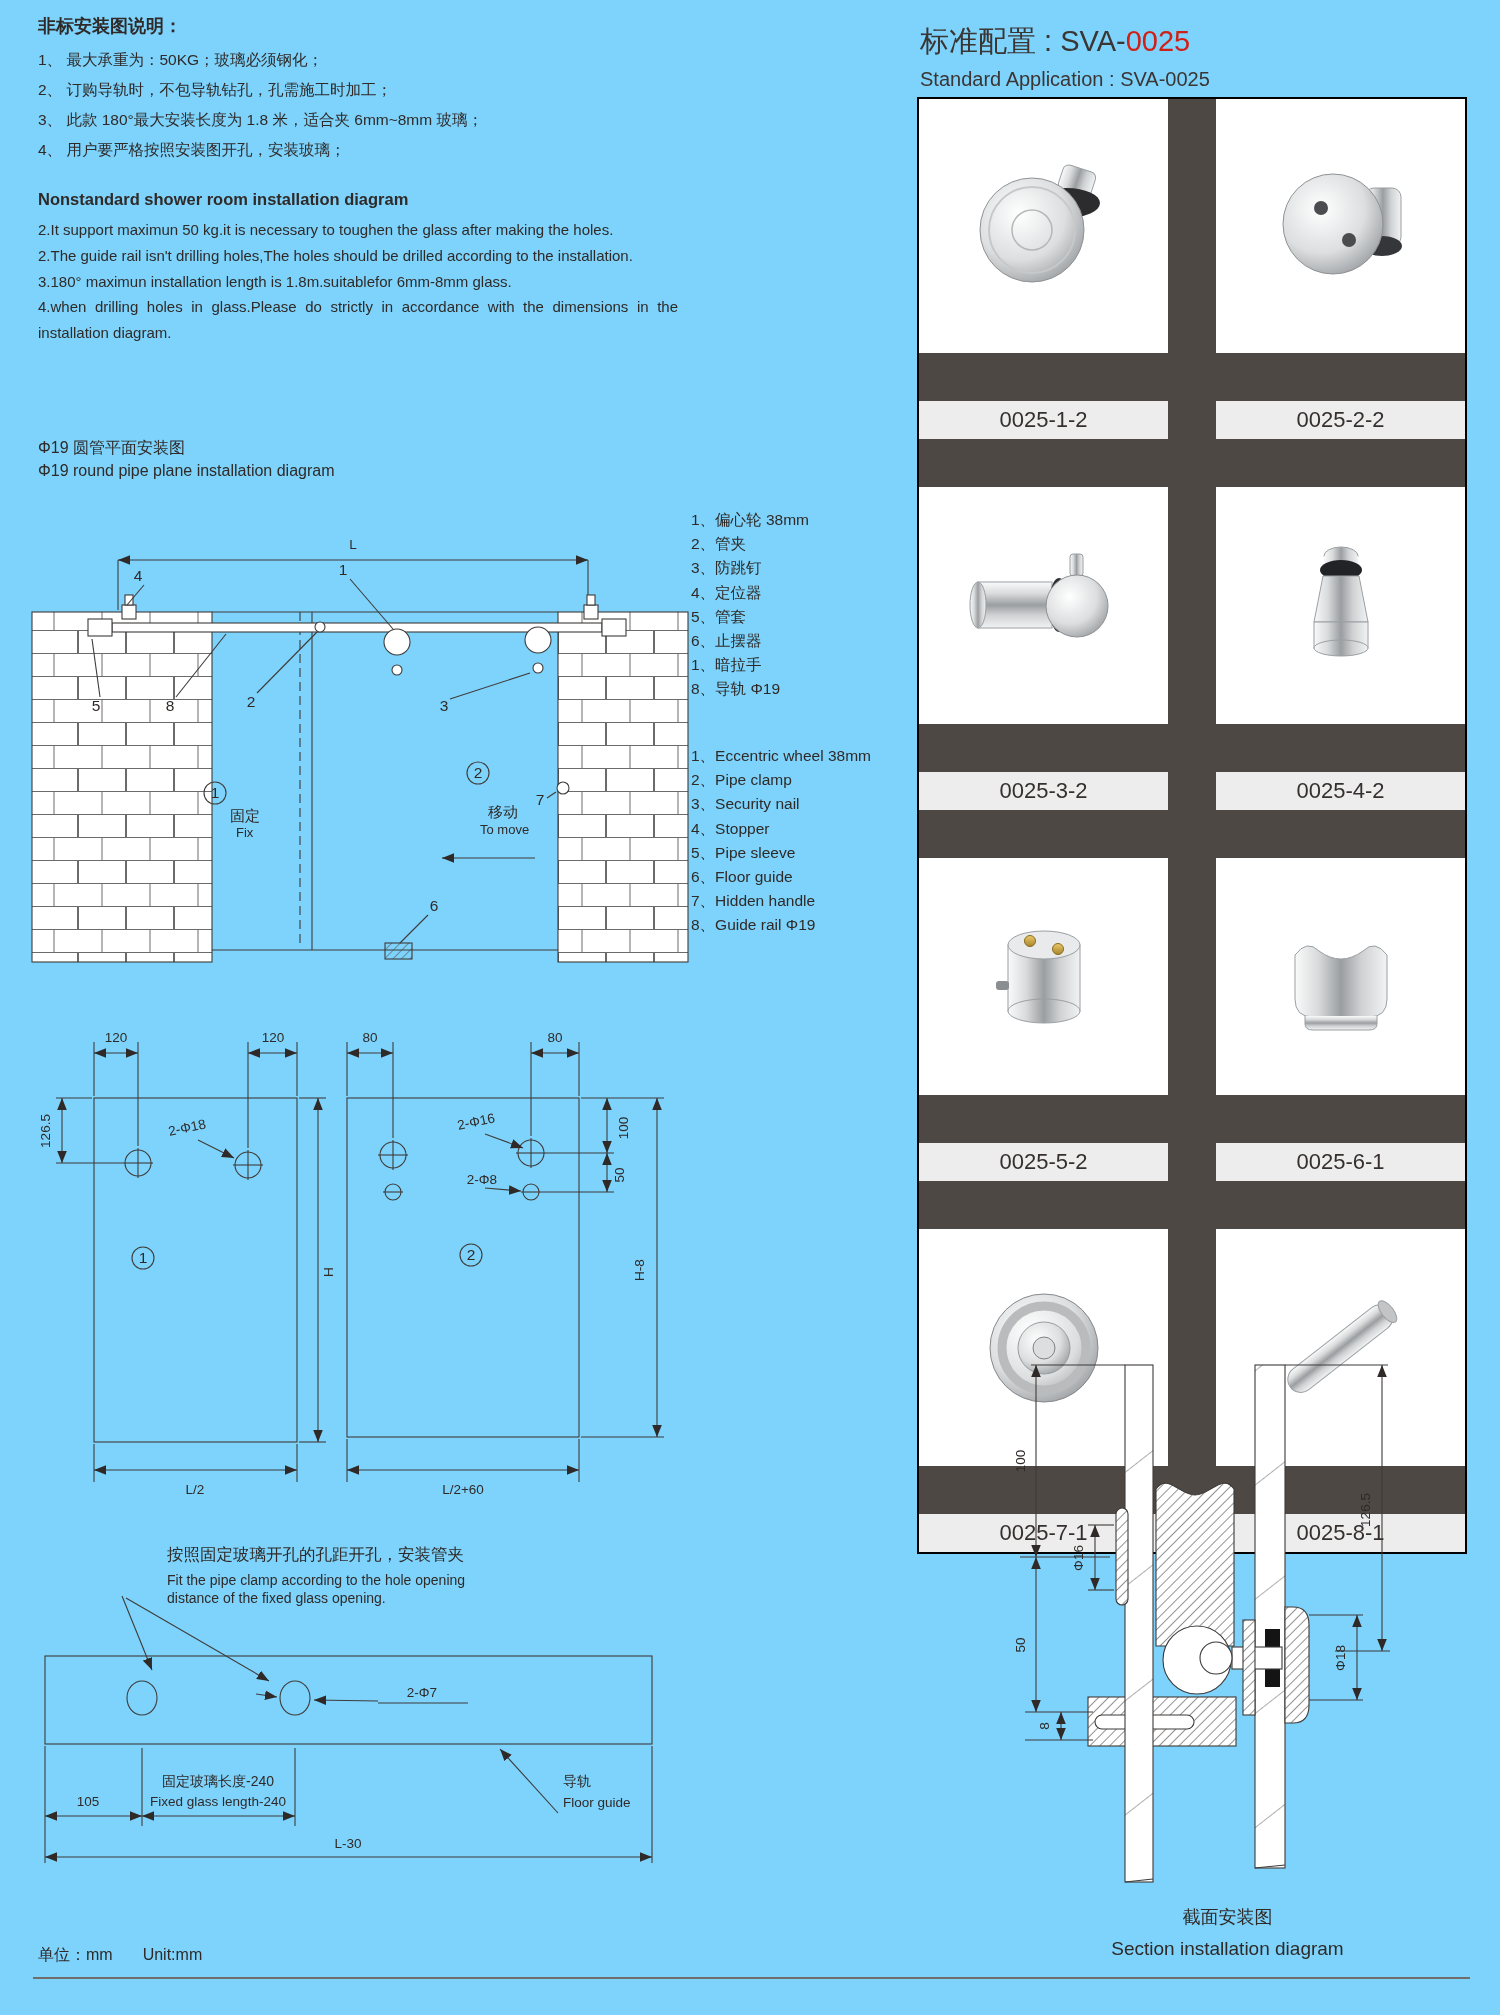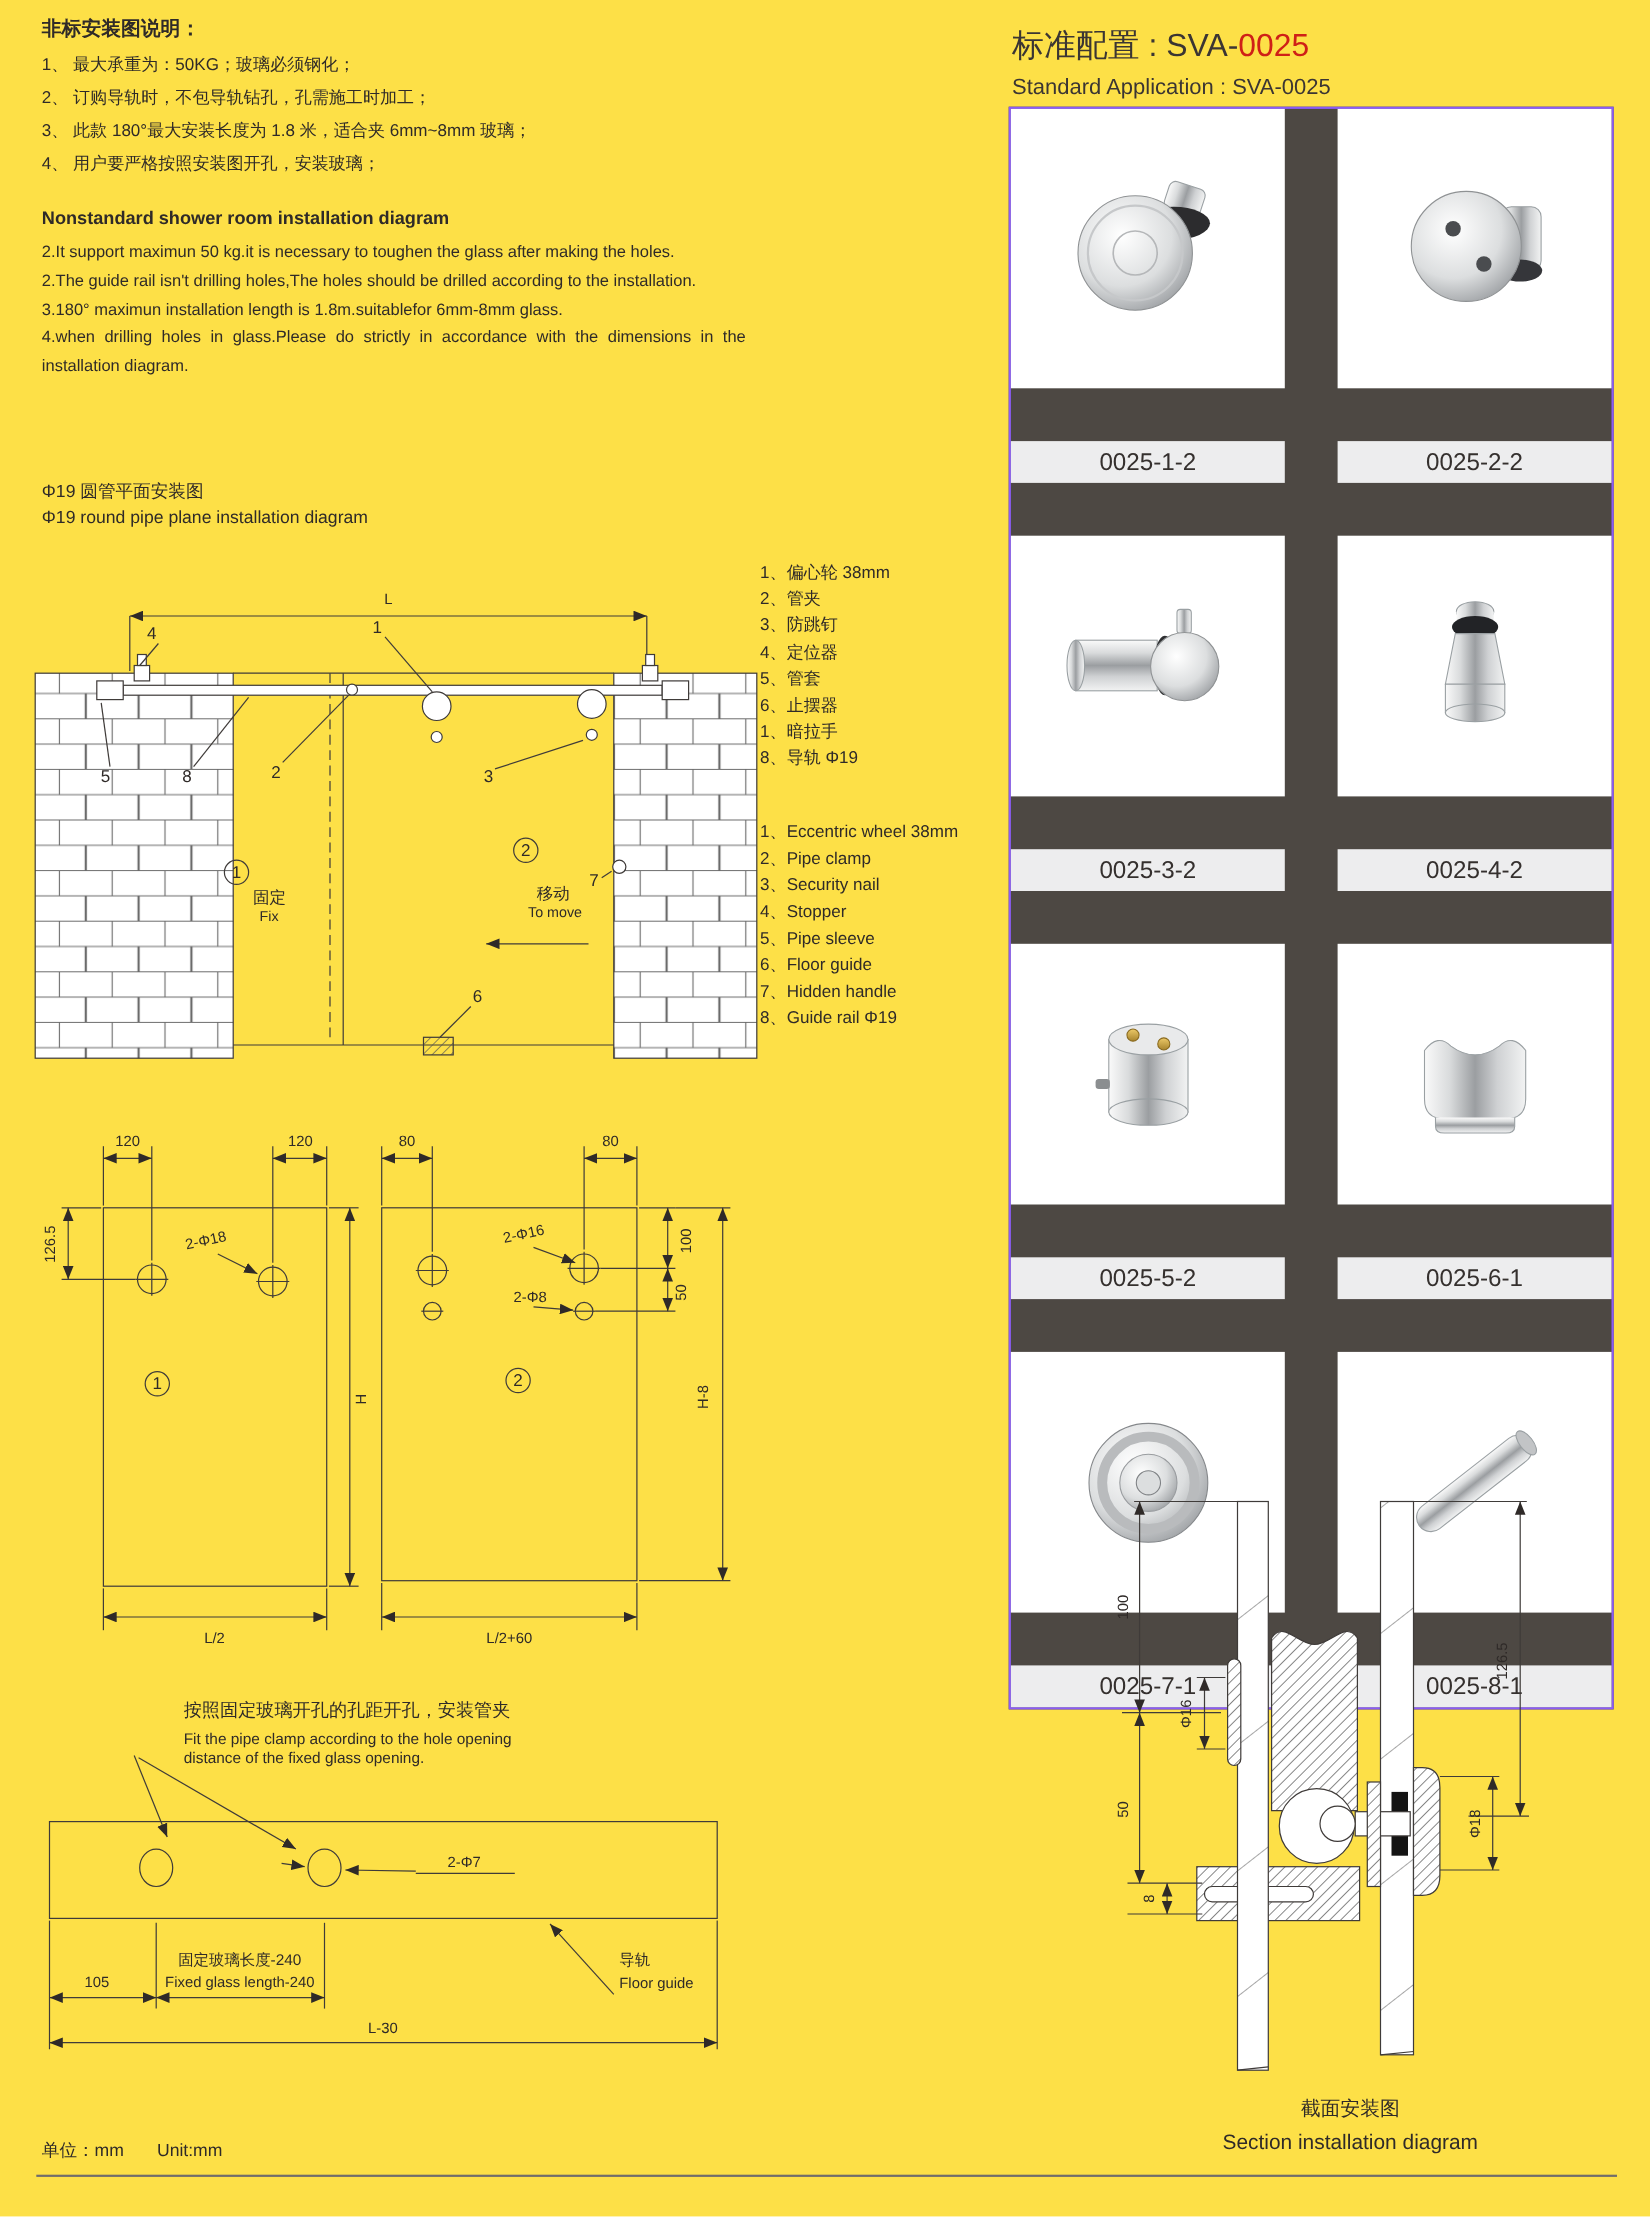--- a/index.html
+++ b/index.html
@@ -1,30 +1,30 @@
 <!DOCTYPE html>
 <html><head>
 <meta charset="utf-8">
 <style>
   html,body{margin:0;padding:0;background:#ffffff;}
-  .page{position:relative;width:1500px;height:2015px;background:#fde047;
+  .page{position:relative;width:1500px;height:2015px;background:#7dd3fc;
         font-family:"Liberation Sans","DejaVu Sans",sans-serif;color:#2f2a28;overflow:hidden;}
   .abs{position:absolute;}
   
   .zh-title{font-size:18px;font-weight:bold;margin-bottom:7px;}
   .zh-note{font-size:15.5px;line-height:30px;white-space:nowrap;}
   .en-title{font-size:16.5px;font-weight:bold;margin-bottom:8px;}
   .en-note{font-size:15px;line-height:25.8px;}
   .en-note.just{text-align:justify;}
   
   .std-zh{font-size:29px;color:#3b3533;white-space:nowrap;}
   .std-zh .code{color:#cf2017;}
   .std-en{font-size:20px;color:#3b3533;margin-top:6px;}
   
-  .ptable{left:917px;top:97px;width:546px;border:2px solid #8b5cf6;display:grid;
+  .ptable{left:917px;top:97px;width:546px;border:2px solid #000000;display:grid;
           grid-template-columns:1fr 1fr;
           grid-template-rows:254px 38px 237px 38px 237px 38px 237px 38px;background:#4d4843;grid-gap:2px;gap:48px;}
   .pcell{background:#fff;display:flex;align-items:center;justify-content:center;}
   .pcell.lbl{background:#ededee;font-size:22px;color:#35302e;}
   
   .h19 div{font-size:16px;line-height:23px;}
   .plist div{font-size:15.5px;height:24.2px;white-space:nowrap;}
   
   .cl-zh{font-size:16.5px;margin-bottom:5px;white-space:nowrap;}
   .cl-en{font-size:14px;line-height:18px;white-space:nowrap;}

